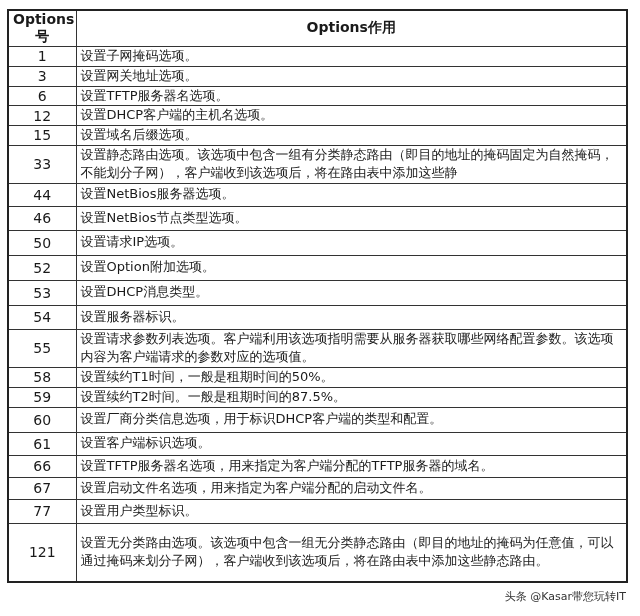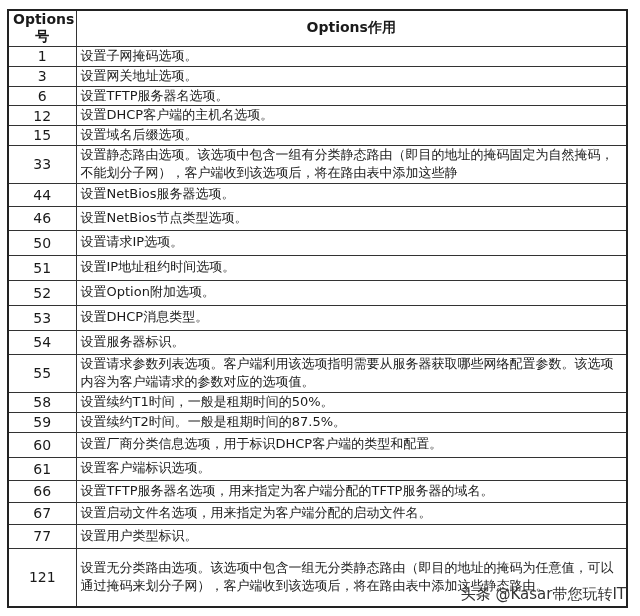--- a/index.html
+++ b/index.html
@@ -6,21 +6,21 @@
   body { width:640px; height:616px; position:relative; overflow:hidden;
          font-family:"DejaVu Sans","Liberation Sans",sans-serif; color:#1a1a1a; }
   table.opts { position:absolute; left:7px; top:9px; width:621px;
                border-collapse:collapse; border:2px solid #222; table-layout:fixed;padding-left:28px; }
   table.opts td, table.opts th { border:1px solid #333; padding:0 4px; vertical-align:middle; }
   th { font-weight:bold; font-size:14px; }
   col.c1 { width:68px; }
   td.num { text-align:center; font-size:14px; }
   td.desc { font-size:13px; line-height:18.5px; text-align:left; }
   th.h1 { line-height:17px; text-align:center; }
-  .watermark { position:absolute; right:14px; bottom:12px; font-size:15px; color:#333; }
+  .watermark { position:absolute; right:14px; bottom:12px; font-size:11px; color:#333; }
 </style>
 </head>
 <body>
 
 <table class="opts">
   <colgroup>
       <col class="c1">
       <col class="c2">
     </colgroup>
   <thead>
@@ -63,24 +63,20 @@
       </tr>
       <tr style="height: 24px;">
         <td class="num">46</td>
         <td class="desc">设置NetBios节点类型选项。</td>
       </tr>
       <tr style="height: 25px;">
         <td class="num">50</td>
         <td class="desc">设置请求IP选项。</td>
       </tr>
       <tr style="height: 25px;">
-        <td class="num">51</td>
-        <td class="desc">设置IP地址租约时间选项。</td>
-      </tr>
-      <tr style="height: 25px;">
         <td class="num">52</td>
         <td class="desc">设置Option附加选项。</td>
       </tr>
       <tr style="height: 25px;">
         <td class="num">53</td>
         <td class="desc">设置DHCP消息类型。</td>
       </tr>
       <tr style="height: 24px;">
         <td class="num">54</td>
         <td class="desc">设置服务器标识。</td>

